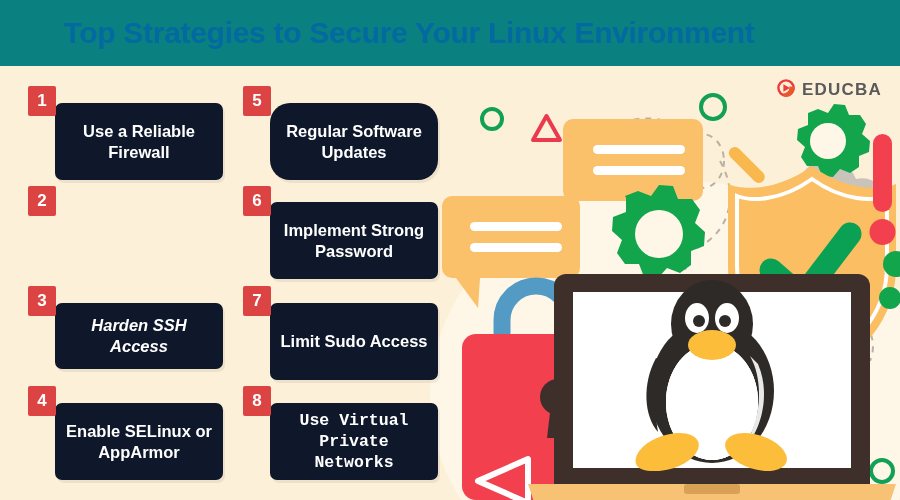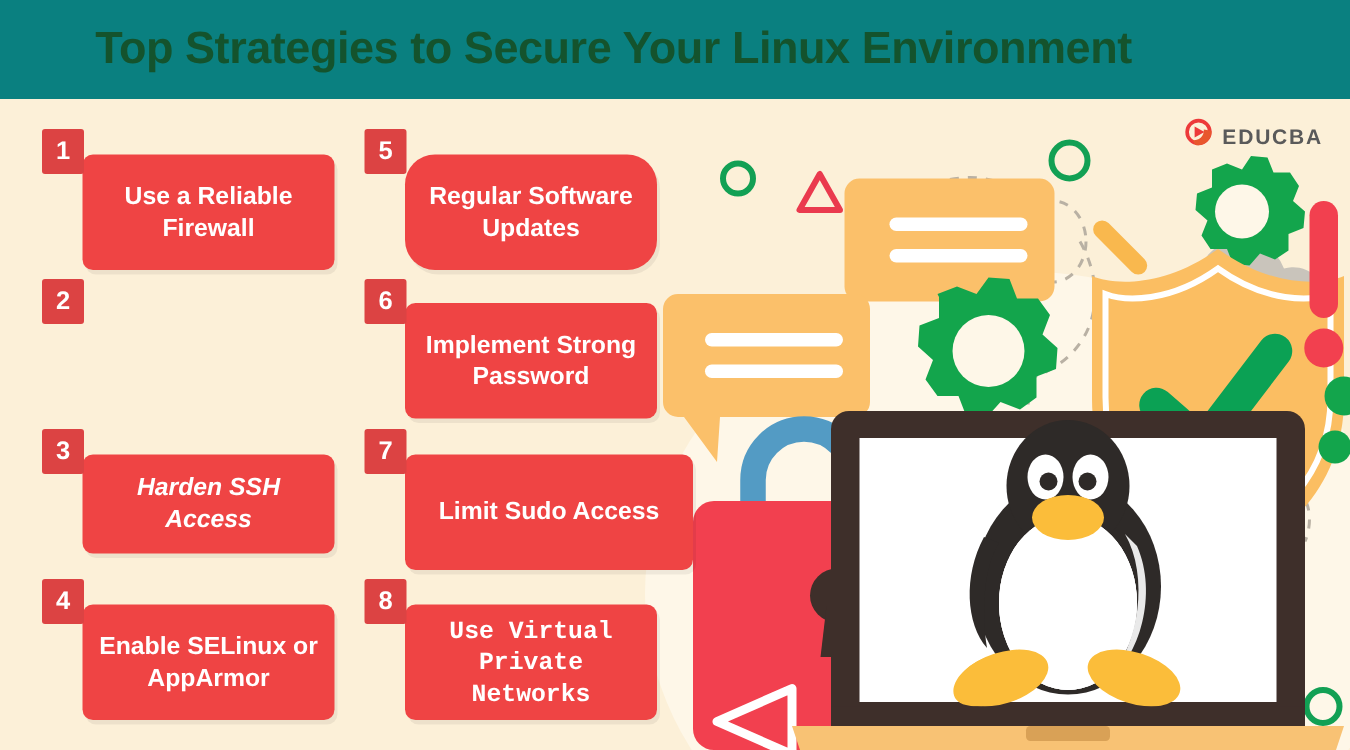--- a/index.html
+++ b/index.html
@@ -27,21 +27,21 @@
     height: 66px;
     background: #0a8080;
   }
   .header-title {
     position: absolute;
     left: 0; top: 0;
     width: 818px;
     height: 66px;
     line-height: 66px;
     text-align: center;
-    color: #14532d;
+    color: #0369a1;
     font-size: 30px;
     font-weight: bold;
     letter-spacing: -0.3px;
     white-space: nowrap;
     font-family: "Liberation Sans", sans-serif;
   }
 
   
   .illus {
     position: absolute;
@@ -49,21 +49,21 @@
     top: 66px;
     width: 470px;
     height: 434px;
     overflow: hidden;
   }
   .illus svg { display: block; }
 
   
   .card {
     position: absolute;
-    background: #ef4444;
+    background: #0f172a;
     border-radius: 7px;
     box-shadow: 2px 3px 0 rgba(0,0,0,0.06);
     color: #ffffff;
     font-weight: bold;
     font-size: 16.5px;
     line-height: 21px;
     text-align: center;
     display: flex;
     align-items: center;
     justify-content: center;
@@ -92,21 +92,21 @@
     position: absolute;
     right: 18px;
     top: 78px;
     display: flex;
     align-items: center;
     gap: 6px;
     z-index: 6;
   }
   .logo-text {
     color: #5a5a5a;
-    font-size: 14px;
+    font-size: 17px;
     font-weight: bold;
     letter-spacing: 1.2px;
     font-family: "Liberation Sans", sans-serif;
   }
 </style>
 </head>
 <body>
 
 <div id="infographic">
 
@@ -260,18 +260,18 @@
   <div class="badge" style="left:28px; top:386px;">4</div>
   <div class="card" style="left:55px; top:403px; width:168px; height:77px;">Enable SELinux or AppArmor</div>
 
   <div class="badge" style="left:243px; top:86px;">5</div>
   <div class="card" style="left:270px; top:103px; width:168px; height:77px;border-radius:20px;">Regular Software Updates</div>
 
   <div class="badge" style="left:243px; top:186px;">6</div>
   <div class="card" style="left:270px; top:202px; width:168px; height:77px;">Implement Strong Password</div>
 
   <div class="badge" style="left:243px; top:286px;">7</div>
-  <div class="card" style="left:270px; top:303px; width:192px; height:77px;">Limit Sudo Access</div>
+  <div class="card" style="left:270px; top:303px; width:168px; height:77px;">Limit Sudo Access</div>
 
   <div class="badge" style="left:243px; top:386px;">8</div>
   <div class="card" style="left:270px; top:403px; width:168px; height:77px;font-family:Liberation Mono, monospace;">Use Virtual Private Networks</div>
 
 </div>
 
 </body></html>

